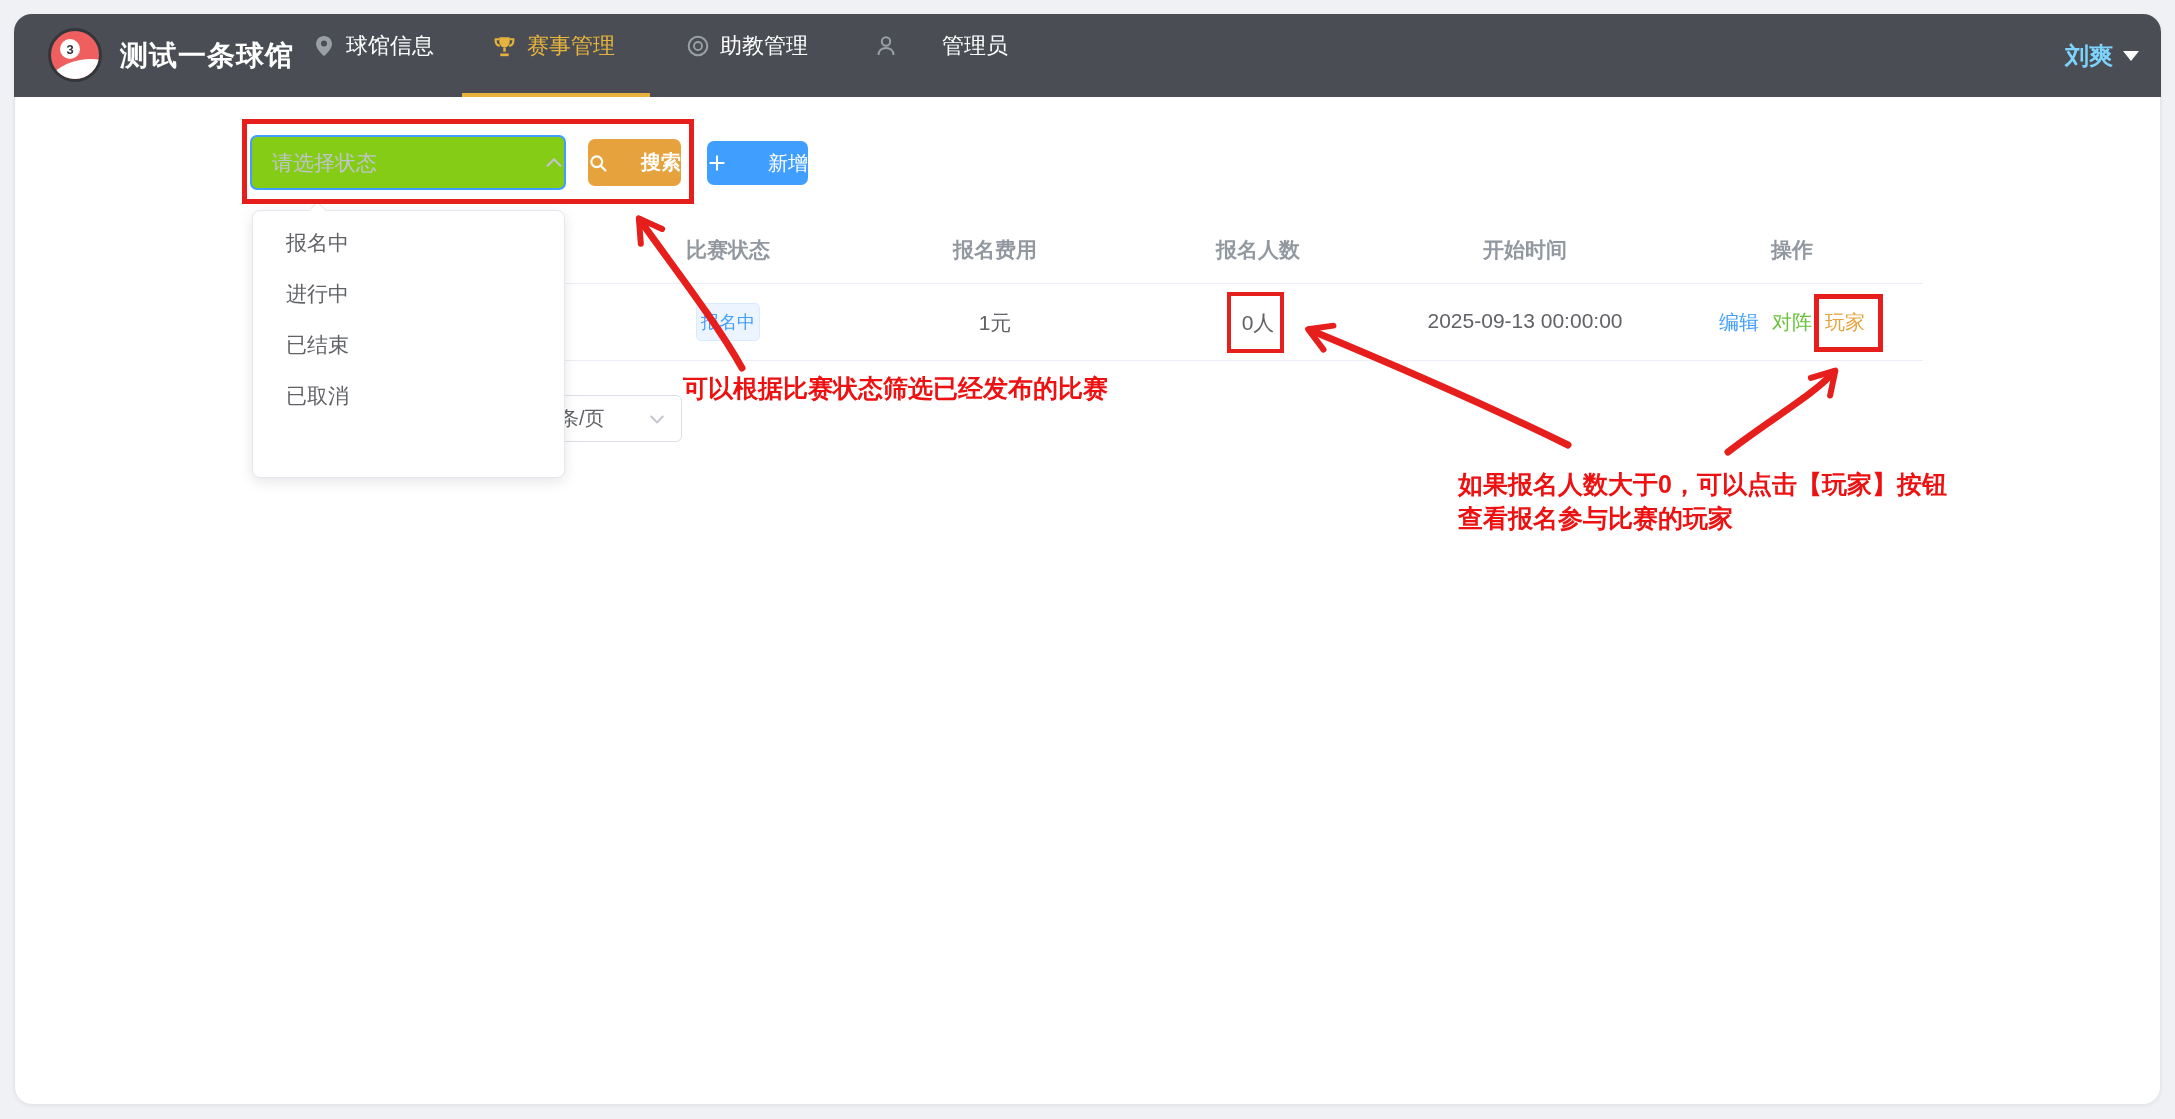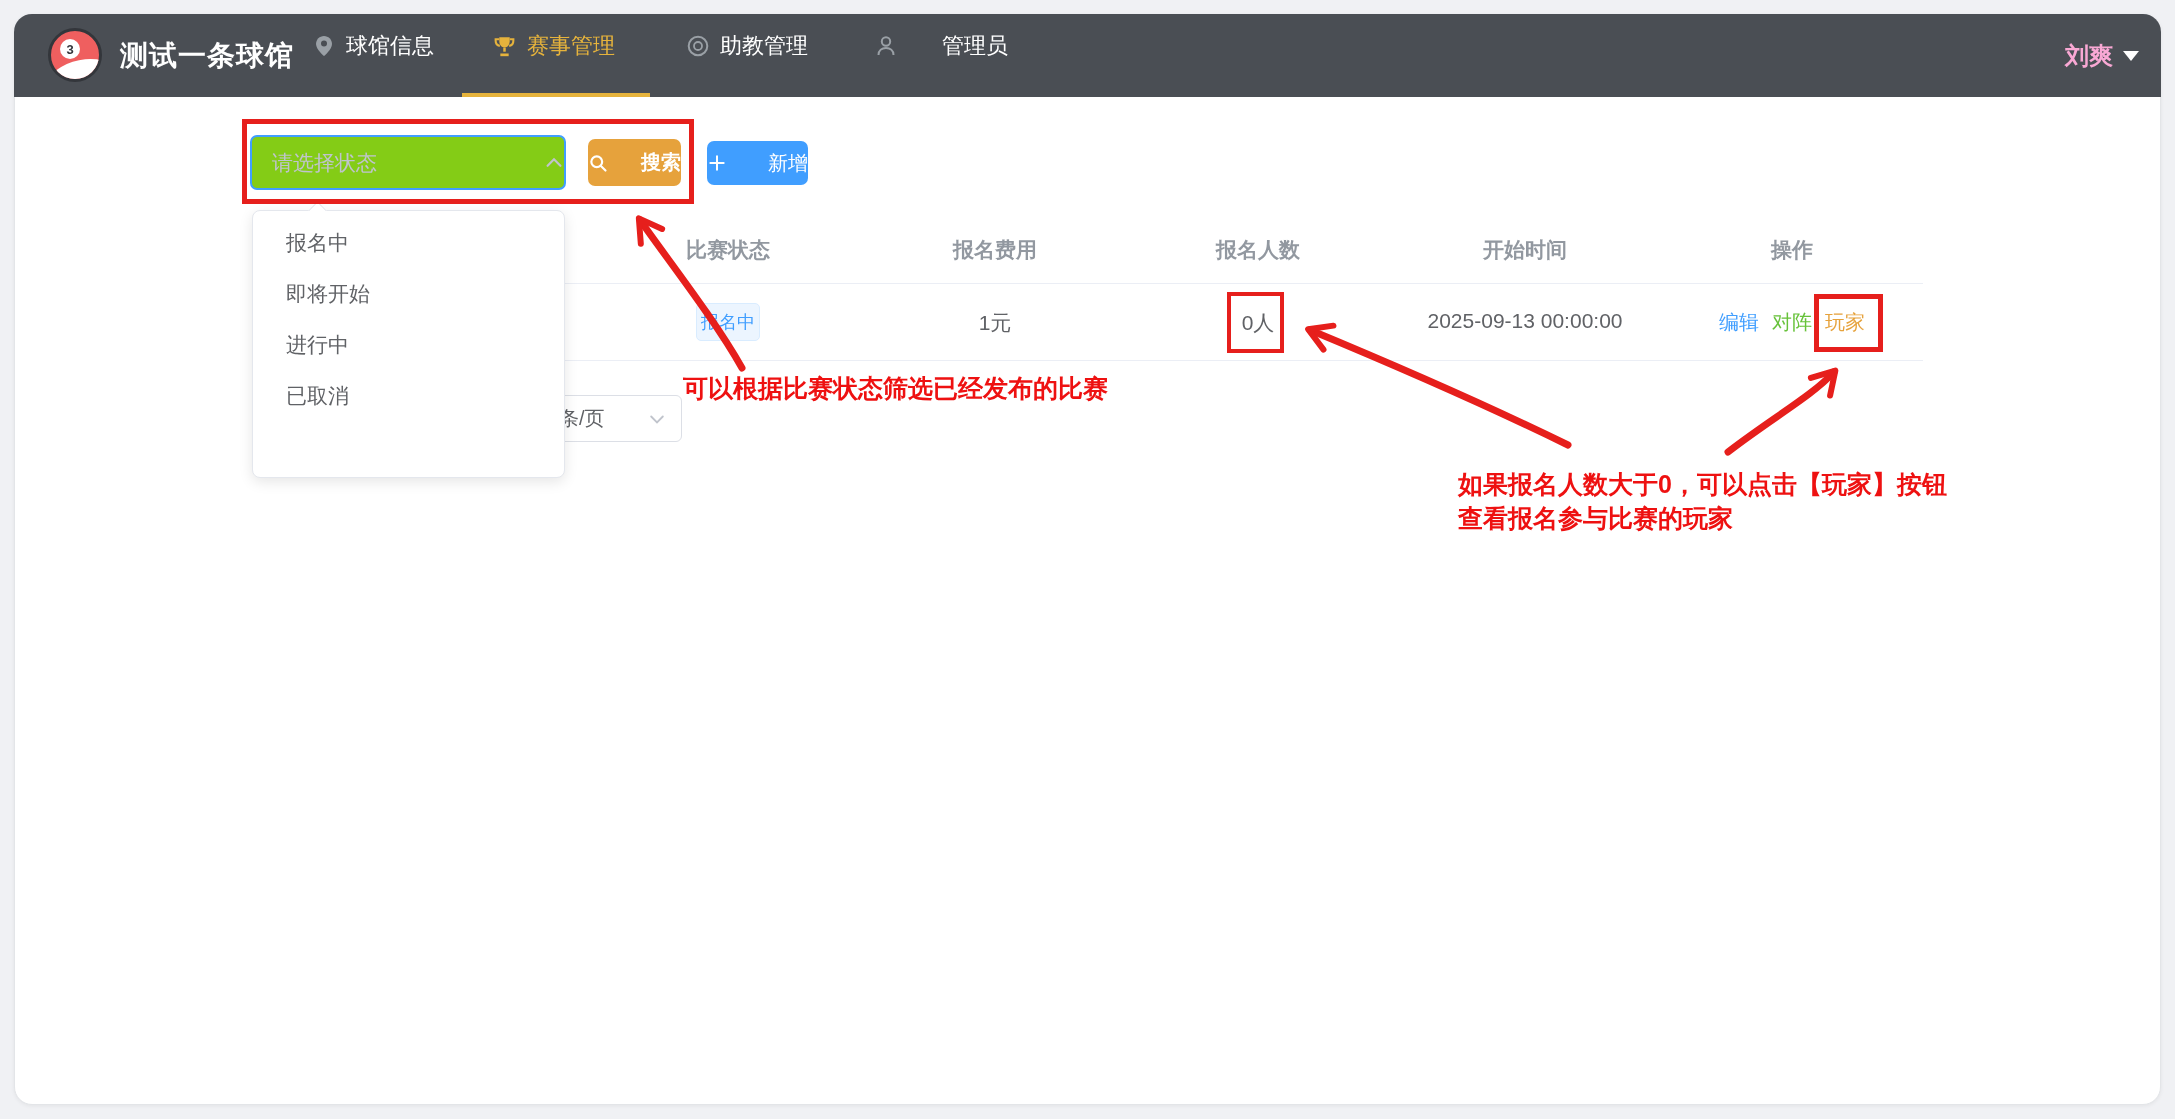--- a/index.html
+++ b/index.html
@@ -22,21 +22,21 @@
   .logo .numcircle { position:absolute; left:9px; top:8px; width:20px; height:20px; border-radius:50%;
                      background:#ffffff; color:#33363b; font-size:13px; font-weight:bold;
                      display:flex; align-items:center; justify-content:center; }
   .brand-title { position:absolute; left:106px; top:0; height:83px; display:flex; align-items:center;
                  color:#ffffff; font-size:28px; font-weight:bold; letter-spacing:1px; }
   .tab { position:absolute; top:0; height:64px; display:flex; align-items:center; gap:10px;
          color:#ffffff; font-size:22px; cursor:pointer; }
   .tab.t1 { left:298px; } .tab.t2 { left:478px; color:#e6b33c; } .tab.t3 { left:672px; } .tab.t4 { left:860px;gap:44px; }
   .tab-indicator { position:absolute; left:448px; bottom:0; width:188px; height:4px; background:#e6b33c; }
   .nav-user { position:absolute; right:22px; top:0; height:83px; display:flex; align-items:center; gap:10px;
-              color:#f9a8d4; font-size:24px; font-weight:bold; cursor:pointer; }
+              color:#7dd3fc; font-size:24px; font-weight:bold; cursor:pointer; }
   .caret-down { width:0; height:0; border-left:8px solid transparent; border-right:8px solid transparent;
                 border-top:10px solid #ffffff; }
 
   
   .select-box { position:absolute; left:250px; top:135px; width:316px; height:55px; background:#84cc16;
                 border:2px solid #409eff; border-radius:7px; display:flex; align-items:center; z-index:5; }
   .select-box input { border:none; outline:none; background:transparent; flex:1; margin-left:20px;
                       font-size:21px; color:#606266; font-family:inherit; }
   .select-box input::placeholder { color:#bfc4cd; }
   .select-chevron { margin-right:16px; display:flex; }
@@ -174,22 +174,22 @@
       <svg width="20" height="20" viewBox="0 0 24 24" fill="none" stroke="#ffffff" stroke-width="2.4" stroke-linecap="round">
           <path d="M12 4v16M4 12h16"></path>
         </svg>
     </span>
     <span>新增</span>
   </button>
 
   <div class="dropdown">
     <div class="notch"></div>
     <div class="dd-item">报名中</div>
-    <div class="dd-item">即将开始</div>
     <div class="dd-item">进行中</div>
+    <div class="dd-item">已结束</div>
     <div class="dd-item">已取消</div>
   </div>
 
   <div class="th" style="left:728px">比赛状态</div>
   <div class="th" style="left:995px">报名费用</div>
   <div class="th" style="left:1258px">报名人数</div>
   <div class="th" style="left:1525px">开始时间</div>
   <div class="th" style="left:1792px">操作</div>
   <div class="tline l1"></div>
   <div class="tline l2"></div>

